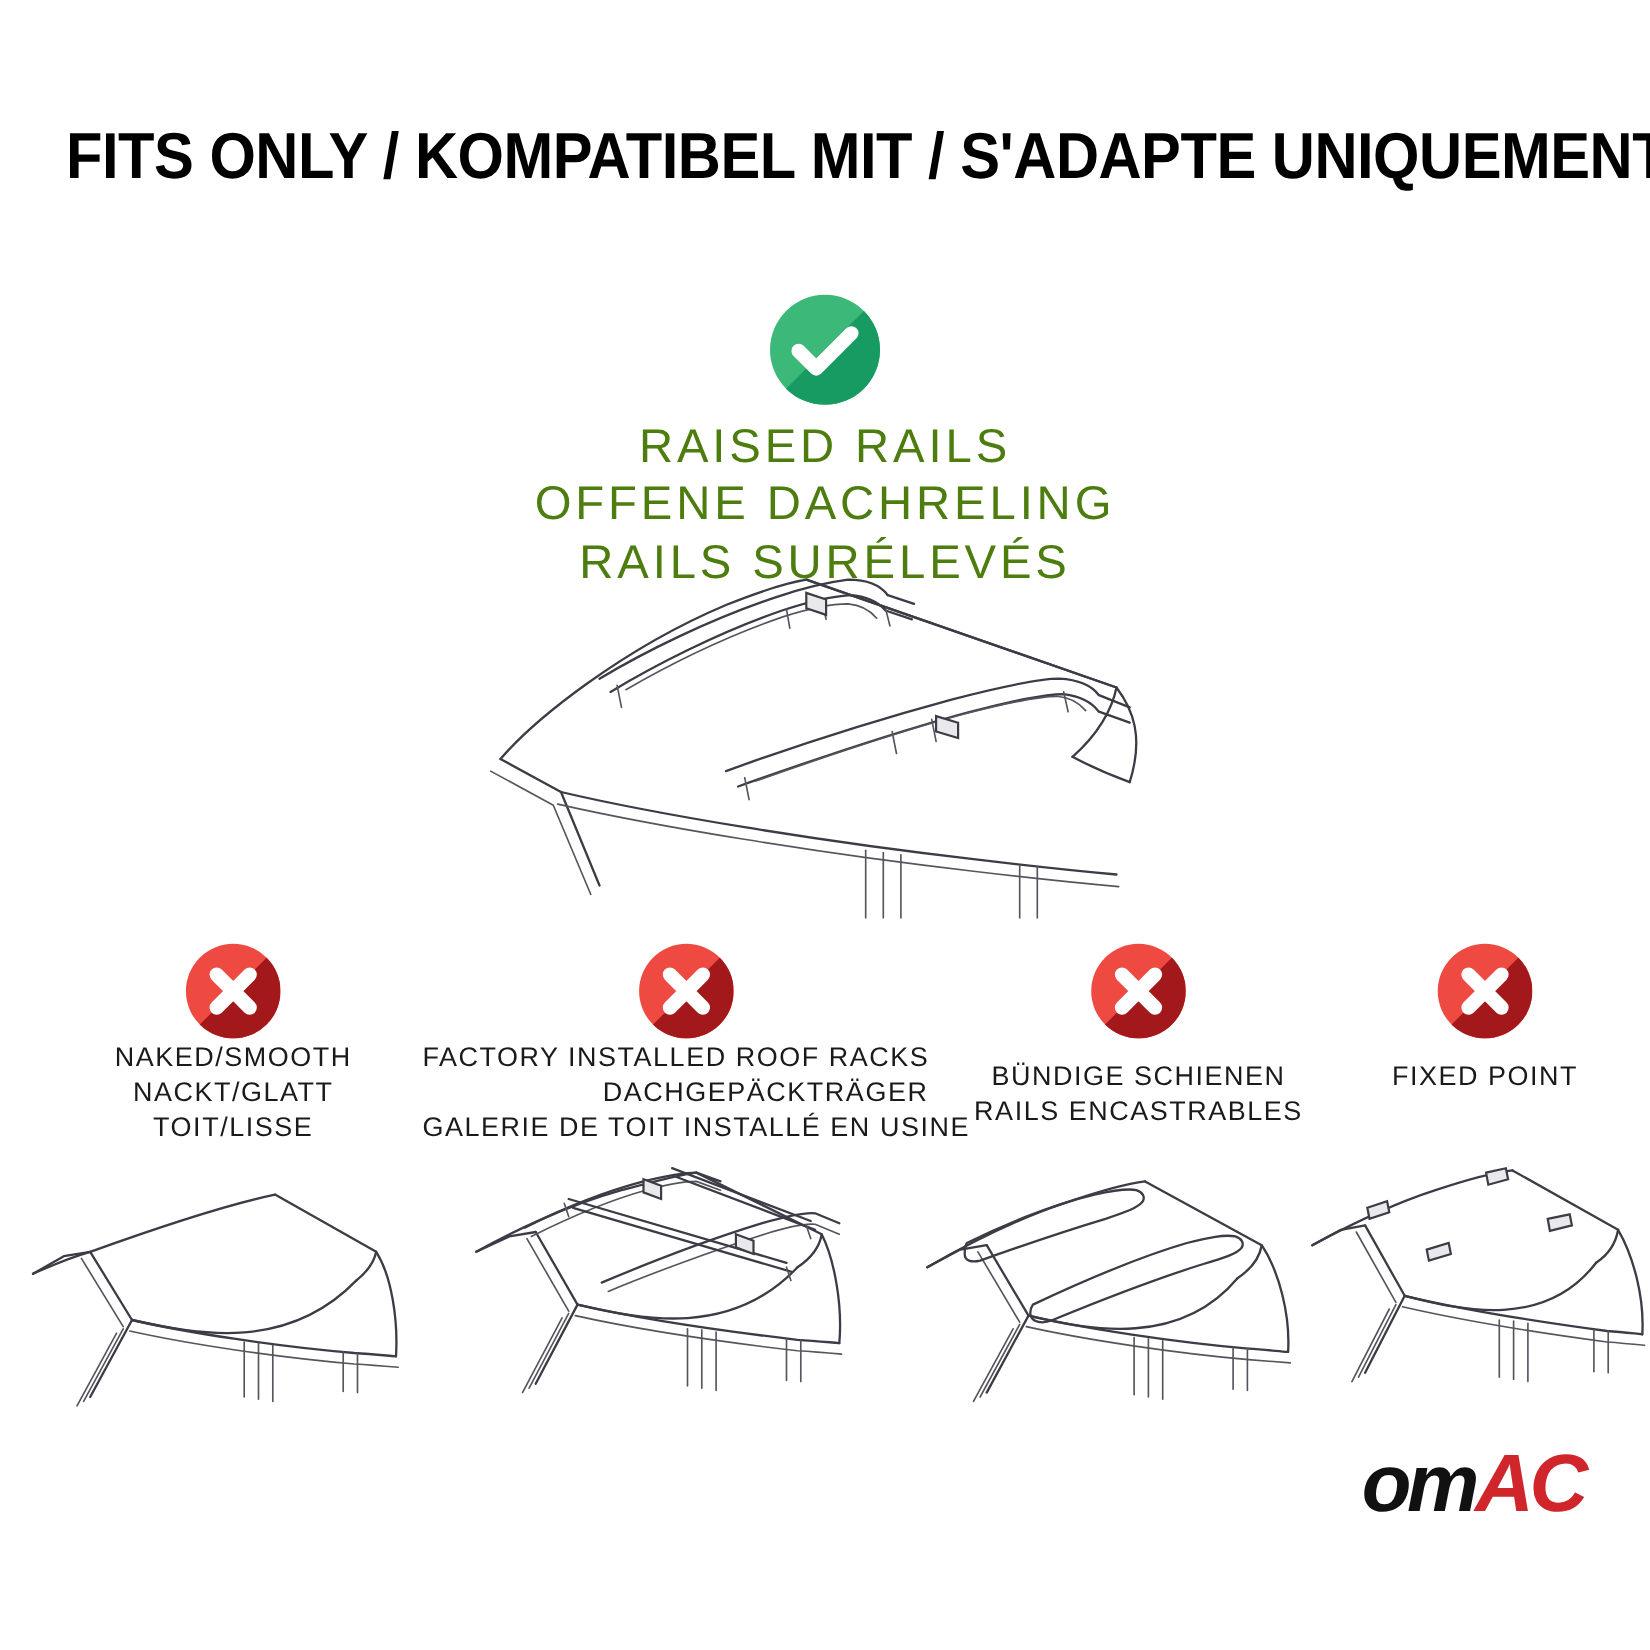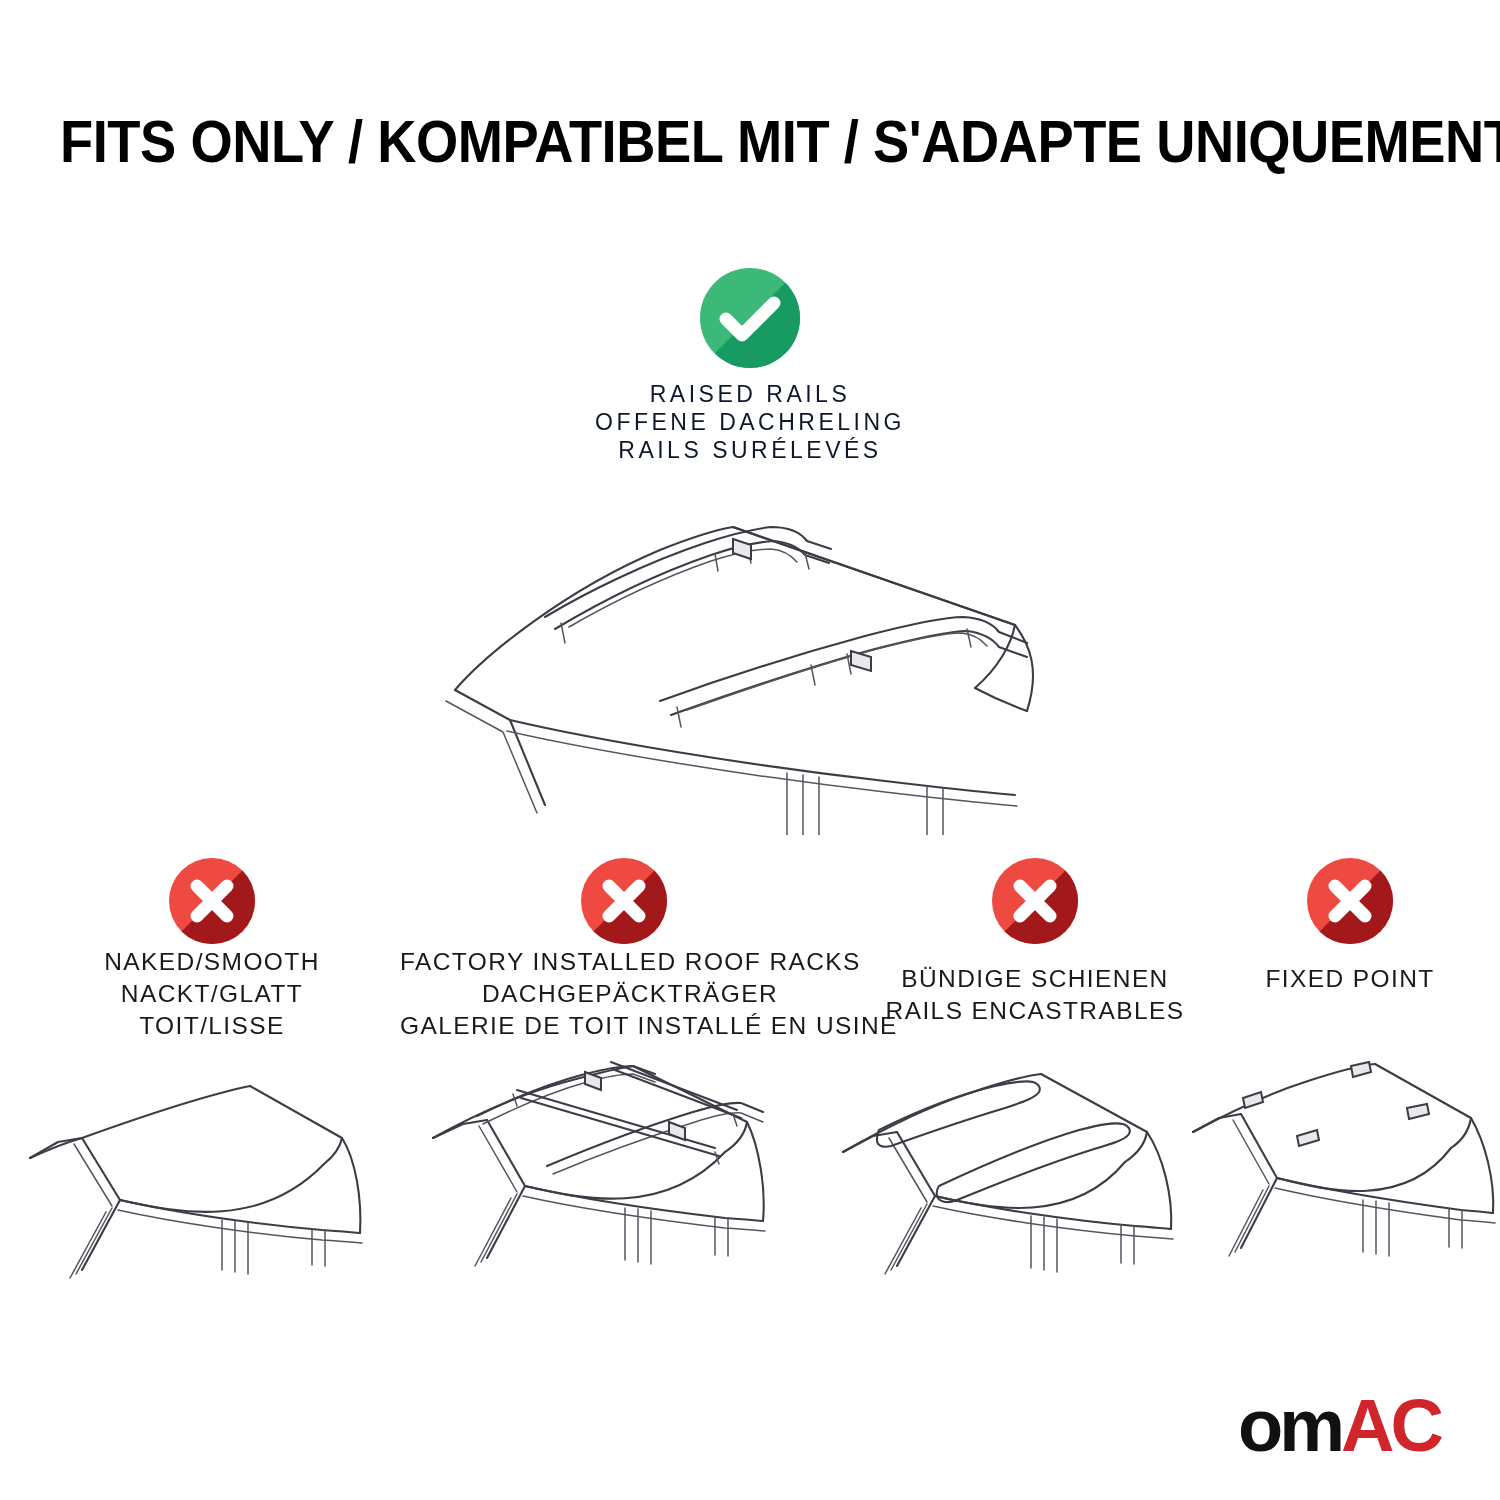--- a/index.html
+++ b/index.html
@@ -46,59 +46,59 @@
   .badge-no-1 { left: 169px; top: 858px; }
   .badge-no-2 { left: 581px; top: 858px; }
   .badge-no-3 { left: 992px; top: 858px; }
   .badge-no-4 { left: 1307px; top: 858px; }
 
   
   .ok-caption {
     position: absolute;
     top: 380px; left: 0; width: 1500px;
     text-align: center;
-    color: #0f172a;
+    color: #4d7c0f;
     font-weight: 300;
-    font-size: 23px;
+    font-size: 43px;
     letter-spacing: 3.5px;
     line-height: 1.22;
   }
   .ok-caption div { white-space: nowrap; }
 
   
   .hero-art { position: absolute; left: 415px; top: 505px; width: 700px; height: 330px; }
 
   
   .col-caption {
     position: absolute;
     text-align: center;
     color: #1a1a1a;
     font-weight: 300;
     font-size: 24.5px;
     letter-spacing: 1.4px;
     line-height: 1.30;
   }
   .col-caption div { white-space: nowrap; }
   .cap-1 { left: 32px;   top: 946px; width: 360px; }
-  .cap-2 { left: 400px;  top: 946px; width: 460px; }
+  .cap-2 { left: 384px;  top: 946px; width: 460px; text-align: right; }
   .cap-3 { left: 845px;  top: 963px; width: 380px; }
   .cap-4 { left: 1200px; top: 963px; width: 300px; }
 
   
   .col-art { position: absolute; top: 1060px; width: 380px; height: 250px; }
   .art-1 { left: 22px; }
   .art-2 { left: 425px; }
   .art-3 { left: 835px; }
   .art-4 { left: 1185px; }
 
   
   .logo {
     position: absolute;
-    left: 1238px; top: 1391px;
-    width: 226px; height: 70px;
+    left: 1238px; top: 1314px;
+    width: 226px; height: 70px; font-style: italic;
   }
   .logo-text {
     font-family: "Liberation Sans", sans-serif;
     font-weight: 700;
     font-size: 74px;
     line-height: 70px;
     letter-spacing: -4px;
   }
   .logo-om { color: #111111; }
   .logo-ac { color: #d0252b; }

